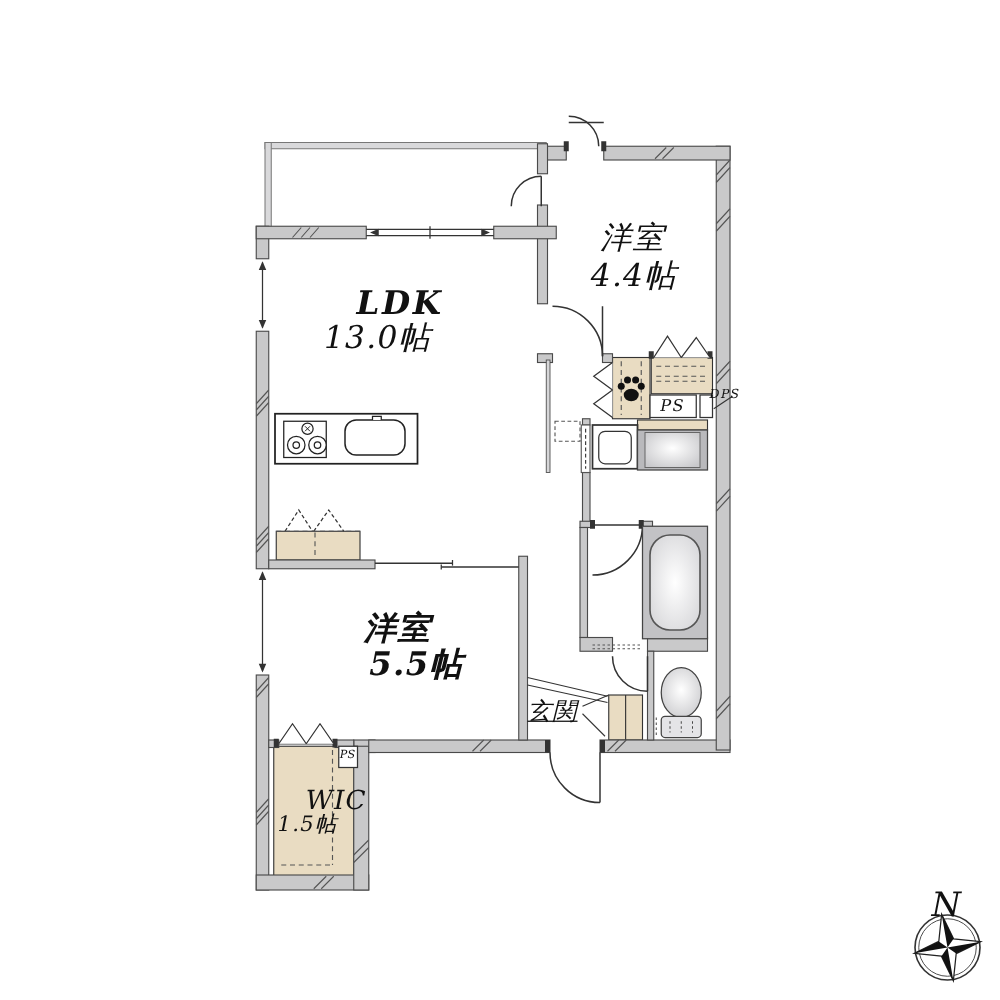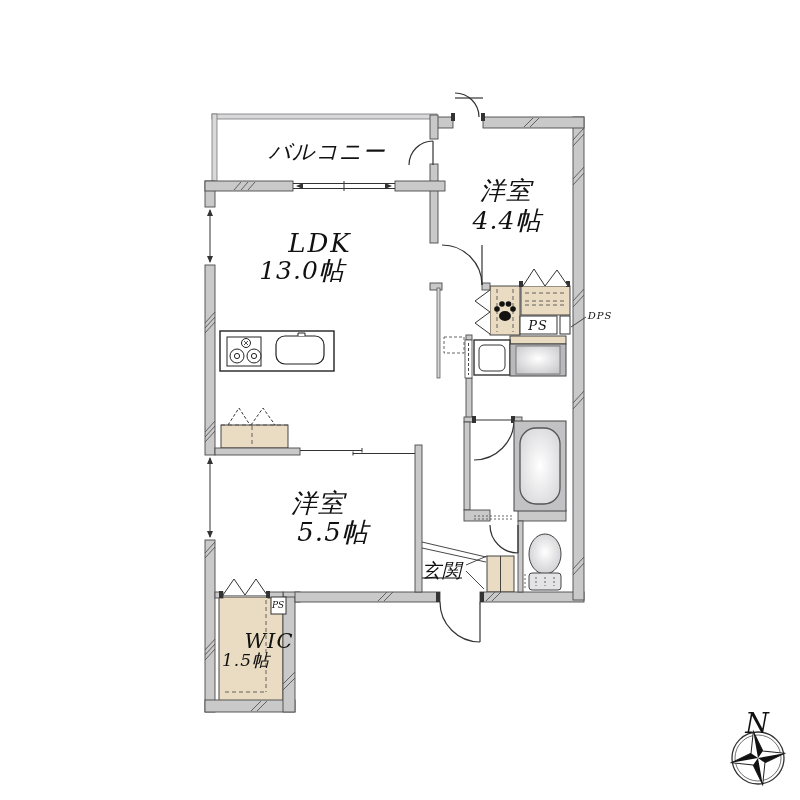--- a/index.html
+++ b/index.html
@@ -1,21 +1,21 @@
 <!DOCTYPE html>
 <html><head>
 <meta charset="utf-8">
 <style>
   html,body{margin:0;padding:0;background:#fff;}
   .plan{position:relative;width:800px;height:800px;background:#ffffff;overflow:hidden;
         font-family:"DejaVu Serif","Liberation Serif",serif;}
   .plan svg{position:absolute;left:0;top:0;}
   .lbl{position:absolute;transform:translate(-50%,-50%);font-style:italic;color:#111;
        white-space:nowrap;line-height:1;letter-spacing:1px;}
-  .s26{font-size:26px;} .s25{font-size:25px;} .s22{font-size:22px;}
+  .s26{font-size:26px;font-weight:bold;} .s25{font-size:25px;} .s22{font-size:22px;}
   .s19{font-size:19px;} .s18{font-size:21px;margin-left:22px;} .s17{font-size:17px;}
   .s13{font-size:13px;} .s10{font-size:10px;} .s8{font-size:9px;letter-spacing:0;}
 </style>
 </head>
 <body>
 
 <div class="plan">
 
 <svg width="800" height="800" viewBox="0 0 800 800">
   <defs>
@@ -236,33 +236,32 @@
     <circle cx="758" cy="758" r="23" fill="none" stroke="#333" stroke-width="0.7"></circle>
     <g transform="rotate(-10 758 758)">
       <path d="M758,731 L764,752 L785,758 L764,764 L758,785 L752,764 L731,758 L752,752 Z" fill="#fff" stroke="#222" stroke-width="1"></path>
       <path d="M758,731 L764,752 L758,758 Z M785,758 L764,764 L758,758 Z
                M758,785 L752,764 L758,758 Z M731,758 L752,752 L758,758 Z" fill="#111"></path>
     </g>
     <text x="757" y="733" text-anchor="middle" font-size="27" font-style="italic" font-family="DejaVu Serif, Liberation Serif, serif" fill="#111">N</text>
   </g>
 </svg>
 
-<div class="lbl s22" style="left:327px;top:152px;">バルコニー</div>
 
 <div class="lbl s26" style="left:320px;top:243px;letter-spacing:2px;">LDK</div>
 <div class="lbl s25" style="left:302px;top:270px;">13.0帖</div>
 
 <div class="lbl s25" style="left:506px;top:190px;">洋室</div>
 <div class="lbl s25" style="left:507px;top:220px;">4.4帖</div>
 
 <div class="lbl s26" style="left:318px;top:503px;">洋室</div>
 <div class="lbl s26" style="left:333px;top:532px;">5.5帖</div>
 
 <div class="lbl s18" style="left:247px;top:641px;">WIC</div>
 <div class="lbl s17" style="left:246px;top:660px;">1.5帖</div>
 
 <div class="lbl s19" style="left:442px;top:570px;text-decoration:underline;">玄関</div>
 
 <div class="lbl s13" style="left:538px;top:325px;">PS</div>
-<div class="lbl s10" style="left:600px;top:316px;font-style:italic;">DPS</div>
+<div class="lbl s10" style="left:580px;top:316px;font-style:italic;">DPS</div>
 <div class="lbl s8" style="left:278px;top:605px;">PS</div>
 
 </div>
 
 </body></html>

